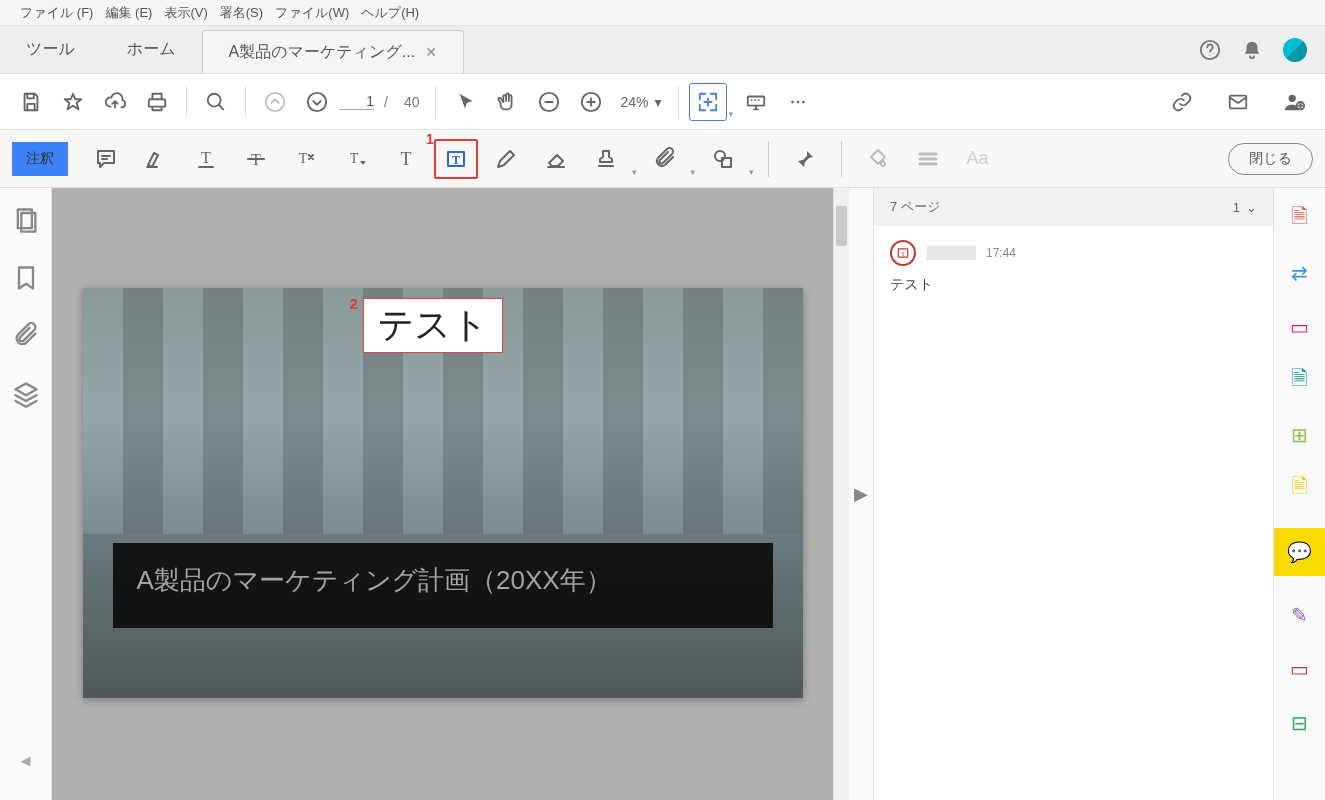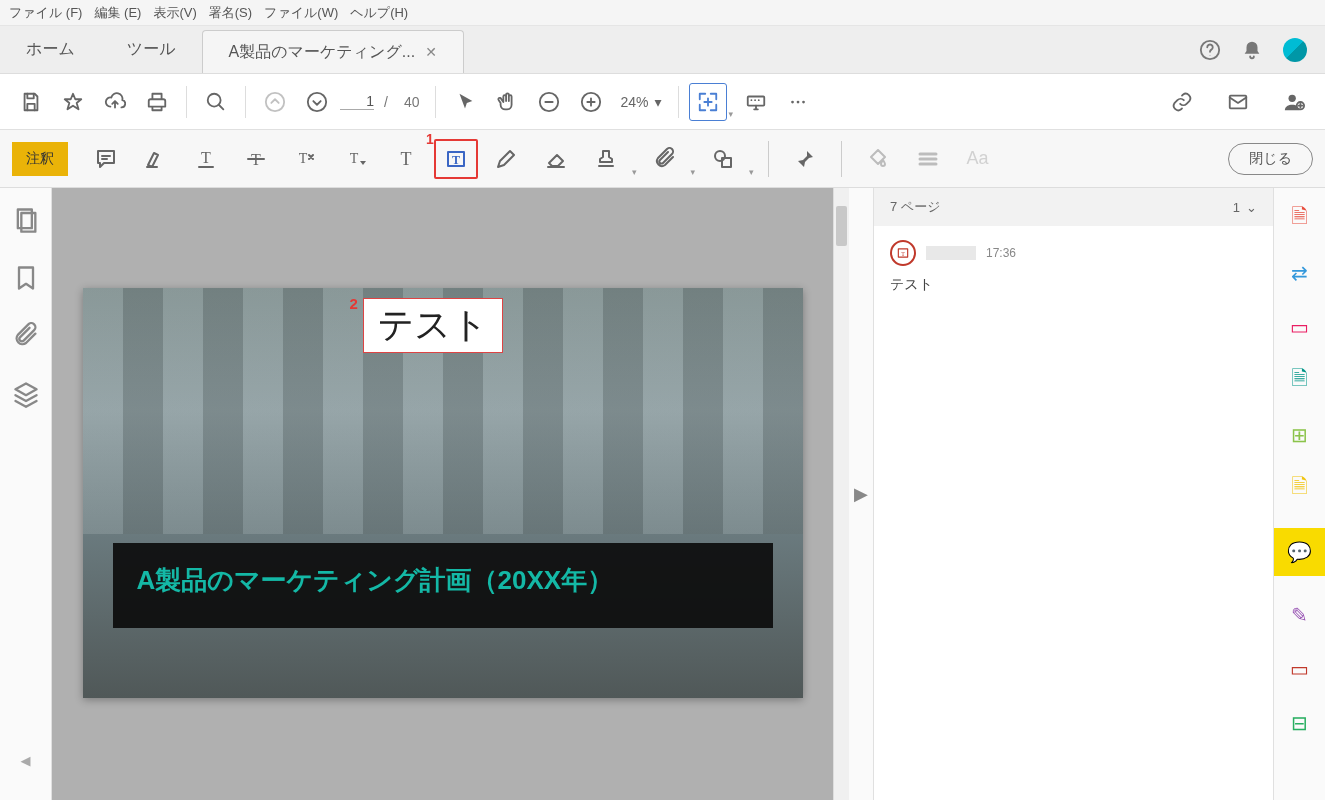--- a/index.html
+++ b/index.html
@@ -1,19 +1,19 @@
 <!DOCTYPE html>
 <html><head>
 <meta charset="utf-8">
 <style>
 * { margin: 0; padding: 0; box-sizing: border-box; font-family: "Yu Gothic UI", "Meiryo", sans-serif; }
 body { width: 1325px; height: 800px; background: #fff; overflow: hidden; font-size: 13px; color: #333; }
 
 
-.menubar { height: 26px; display: flex; align-items: center; padding: 0 9px; background: #f5f5f5; border-bottom: 1px solid #e5e5e5; gap: 12px; }
+.menubar { height: 26px; display: flex; align-items: center; padding: 0 20px; background: #f5f5f5; border-bottom: 1px solid #e5e5e5; gap: 12px; }
 .menubar span { color: #555; font-size: 13px; cursor: default; }
 
 
 .tabbar { height: 48px; display: flex; align-items: stretch; background: #eeeeee; border-bottom: 1px solid #ddd; }
 .tab { display: flex; align-items: center; justify-content: center; padding: 0 26px; color: #555; font-size: 16px; cursor: pointer; }
 .tab.doc { background: #f5f5f5; border: 1px solid #ccc; border-bottom: none; margin-top: 4px; border-radius: 4px 4px 0 0; position: relative; }
 .tab .close { margin-left: 10px; color: #888; font-size: 14px; }
 .tabbar-right { margin-left: auto; display: flex; align-items: center; gap: 20px; padding-right: 18px; }
 .tabbar-right .icon { width: 22px; height: 22px; color: #777; display: flex; align-items: center; justify-content: center; }
 .avatar { width: 24px; height: 24px; border-radius: 50%; background: linear-gradient(135deg, #00bcd4 50%, #0097a7 50%); }
@@ -24,21 +24,21 @@
 .tbtn svg { width: 22px; height: 22px; }
 .tsep { width: 1px; height: 32px; background: #ddd; margin: 0 6px; }
 .page-input { width: 34px; text-align: right; border: none; border-bottom: 1px solid #aaa; font-size: 14px; color: #555; background: transparent; }
 .page-total { color: #777; font-size: 14px; margin: 0 6px; }
 .zoom { color: #666; font-size: 14px; display: flex; align-items: center; gap: 6px; padding: 0 6px; }
 .toolbar-right { margin-left: auto; display: flex; align-items: center; gap: 18px; }
 .scroll-btn { border: 1px solid #4a7fd4; color: #4a7fd4; border-radius: 3px; }
 
 
 .annobar { height: 58px; display: flex; align-items: center; background: #f7f7f7; border-bottom: 1px solid #ddd; padding: 0 12px; gap: 6px; }
-.anno-label { background: #eab308; color: #333; font-size: 14px; font-weight: 500; padding: 8px 14px; margin-right: 10px; }
+.anno-label { background: #3b82f6; color: #333; font-size: 14px; font-weight: 500; padding: 8px 14px; margin-right: 10px; }
 .abtn { width: 44px; height: 40px; display: flex; align-items: center; justify-content: center; color: #666; cursor: pointer; position: relative; }
 .abtn svg, .abtn .glyph { width: 24px; height: 24px; }
 .abtn.selected { border: 2px solid #e53935; border-radius: 2px; }
 .callout { position: absolute; top: -10px; left: -10px; color: #e53935; font-weight: bold; font-size: 14px; }
 .asep { width: 1px; height: 36px; background: #ccc; margin: 0 8px; }
 .close-btn { margin-left: auto; border: 1px solid #888; border-radius: 18px; padding: 6px 20px; font-size: 14px; color: #555; cursor: pointer; }
 .dropdown-caret { font-size: 9px; color: #999; margin-left: -2px; align-self: flex-end; margin-bottom: 10px; }
 
 
 .content { display: flex; height: calc(800px - 26px - 48px - 56px - 58px); }
@@ -49,21 +49,21 @@
 .leftnav .expand { margin-top: auto; margin-bottom: 50%; color: #aaa; }
 
 
 .canvas-wrap { flex: 1; display: flex; background: #b0b0b0; position: relative; }
 .canvas-wrap .nav-arrow { width: 24px; display: flex; align-items: center; justify-content: center; color: #888; font-size: 18px; background: #fafafa; cursor: pointer; }
 .canvas-scroll { flex: 1; overflow: hidden; position: relative; padding: 0 8px; }
 .page { margin: 0 auto; margin-top: 100px; width: 720px; height: 410px; background: #222; position: relative; box-shadow: 0 2px 8px rgba(0,0,0,0.3); }
 .page-photo { position: absolute; inset: 0; background: linear-gradient(180deg, #7a8a8a 0%, #8a9a9e 30%, #6a7a7e 60%, #505858 100%); }
 .page-photo::before { content: ""; position: absolute; top: 0; left: 0; right: 0; height: 60%; background: repeating-linear-gradient(90deg, rgba(200,210,210,0.2) 0 40px, rgba(100,110,110,0.35) 40px 80px); }
 .page-overlay { position: absolute; left: 30px; right: 30px; top: 255px; background: rgba(10,10,10,0.9); padding: 20px 24px 30px; }
-.page-title { color: #14b8a6; font-size: 26px; font-weight: 700; }
+.page-title { color: #a3a3a3; font-size: 26px; font-weight: 400; }
 .page-subtitle { color: #e08020; font-size: 12px; margin-top: 8px; }
 .text-annotation { position: absolute; top: 10px; left: 280px; background: #fff; border: 1px solid #d44; padding: 2px 14px; font-family: serif; font-size: 36px; color: #222; }
 .callout2 { position: absolute; top: -4px; left: -14px; color: #e53935; font-weight: bold; font-size: 15px; }
 .vscroll { width: 16px; background: #f0f0f0; border-left: 1px solid #ddd; position: relative; }
 .vscroll .thumb { position: absolute; top: 18px; left: 2px; right: 2px; height: 40px; background: #c8c8c8; border-radius: 2px; }
 
 
 .comments { width: 400px; border-left: 1px solid #e0e0e0; background: #fff; display: flex; flex-direction: column; }
 .comments-header { height: 54px; display: flex; align-items: center; padding: 0 16px; border-bottom: 1px solid #eee; }
 .comments-header .title { font-size: 14px; color: #444; }
@@ -92,22 +92,22 @@
 <div class="menubar">
   <span>ファイル (F)</span>
   <span>編集 (E)</span>
   <span>表示(V)</span>
   <span>署名(S)</span>
   <span>ファイル(W)</span>
   <span>ヘルプ(H)</span>
 </div>
 
 <div class="tabbar">
+  <div class="tab">ツール</div>
   <div class="tab">ホーム</div>
-  <div class="tab">ツール</div>
   <div class="tab doc">
     <span>A製品のマーケティング...</span>
     <span class="close">✕</span>
   </div>
   <div class="tabbar-right">
     <div class="icon">
         <svg viewBox="0 0 24 24">
           <circle cx="12" cy="12" r="10"></circle>
           <path d="M9 9a3 3 0 1 1 4.5 2.6c-.8.5-1.5 1-1.5 2.4"></path>
           <circle cx="12" cy="18" r=".5" class="filled"></circle>
@@ -397,21 +397,21 @@
     </div>
     <div class="comment-item">
       <div class="comment-meta">
         <div class="comment-icon">
             <svg viewBox="0 0 24 24" width="14" height="14">
               <rect x="4" y="5" width="16" height="14"></rect>
               <text x="12" y="17" text-anchor="middle" font-size="10" class="filled" style="font-family:serif">T</text>
             </svg>
           </div>
         <div class="comment-author"></div>
-        <div class="comment-time">17:36</div>
+        <div class="comment-time">17:44</div>
       </div>
       <div class="comment-text">テスト</div>
     </div>
   </div>
 
   <div class="rightnav">
     <div class="rbtn" style="color:#e74c3c">🗎</div>
     <div class="rbtn" style="color:#3498db">⇄</div>
     <div class="rbtn" style="color:#e91e63">▭</div>
     <div class="rbtn" style="color:#009688">🗎</div>

